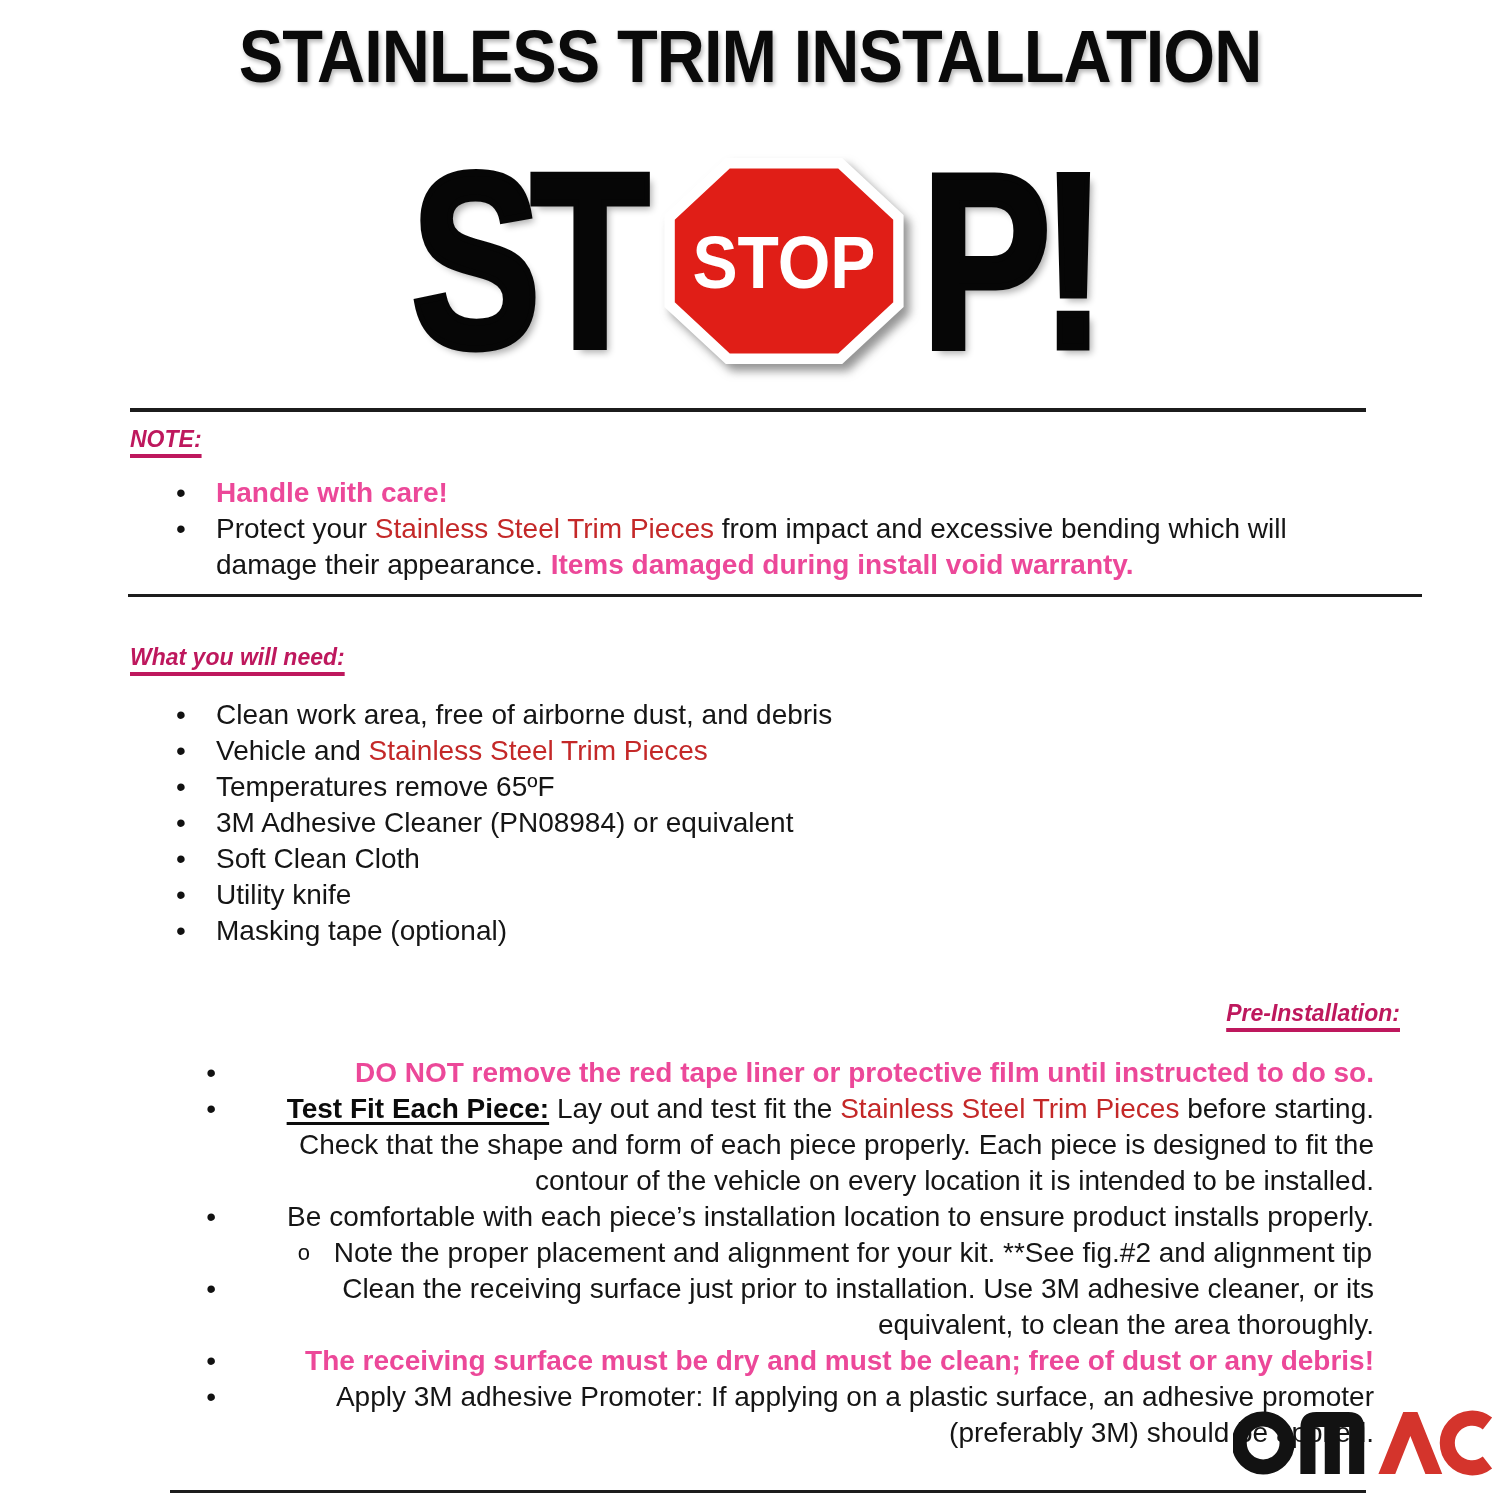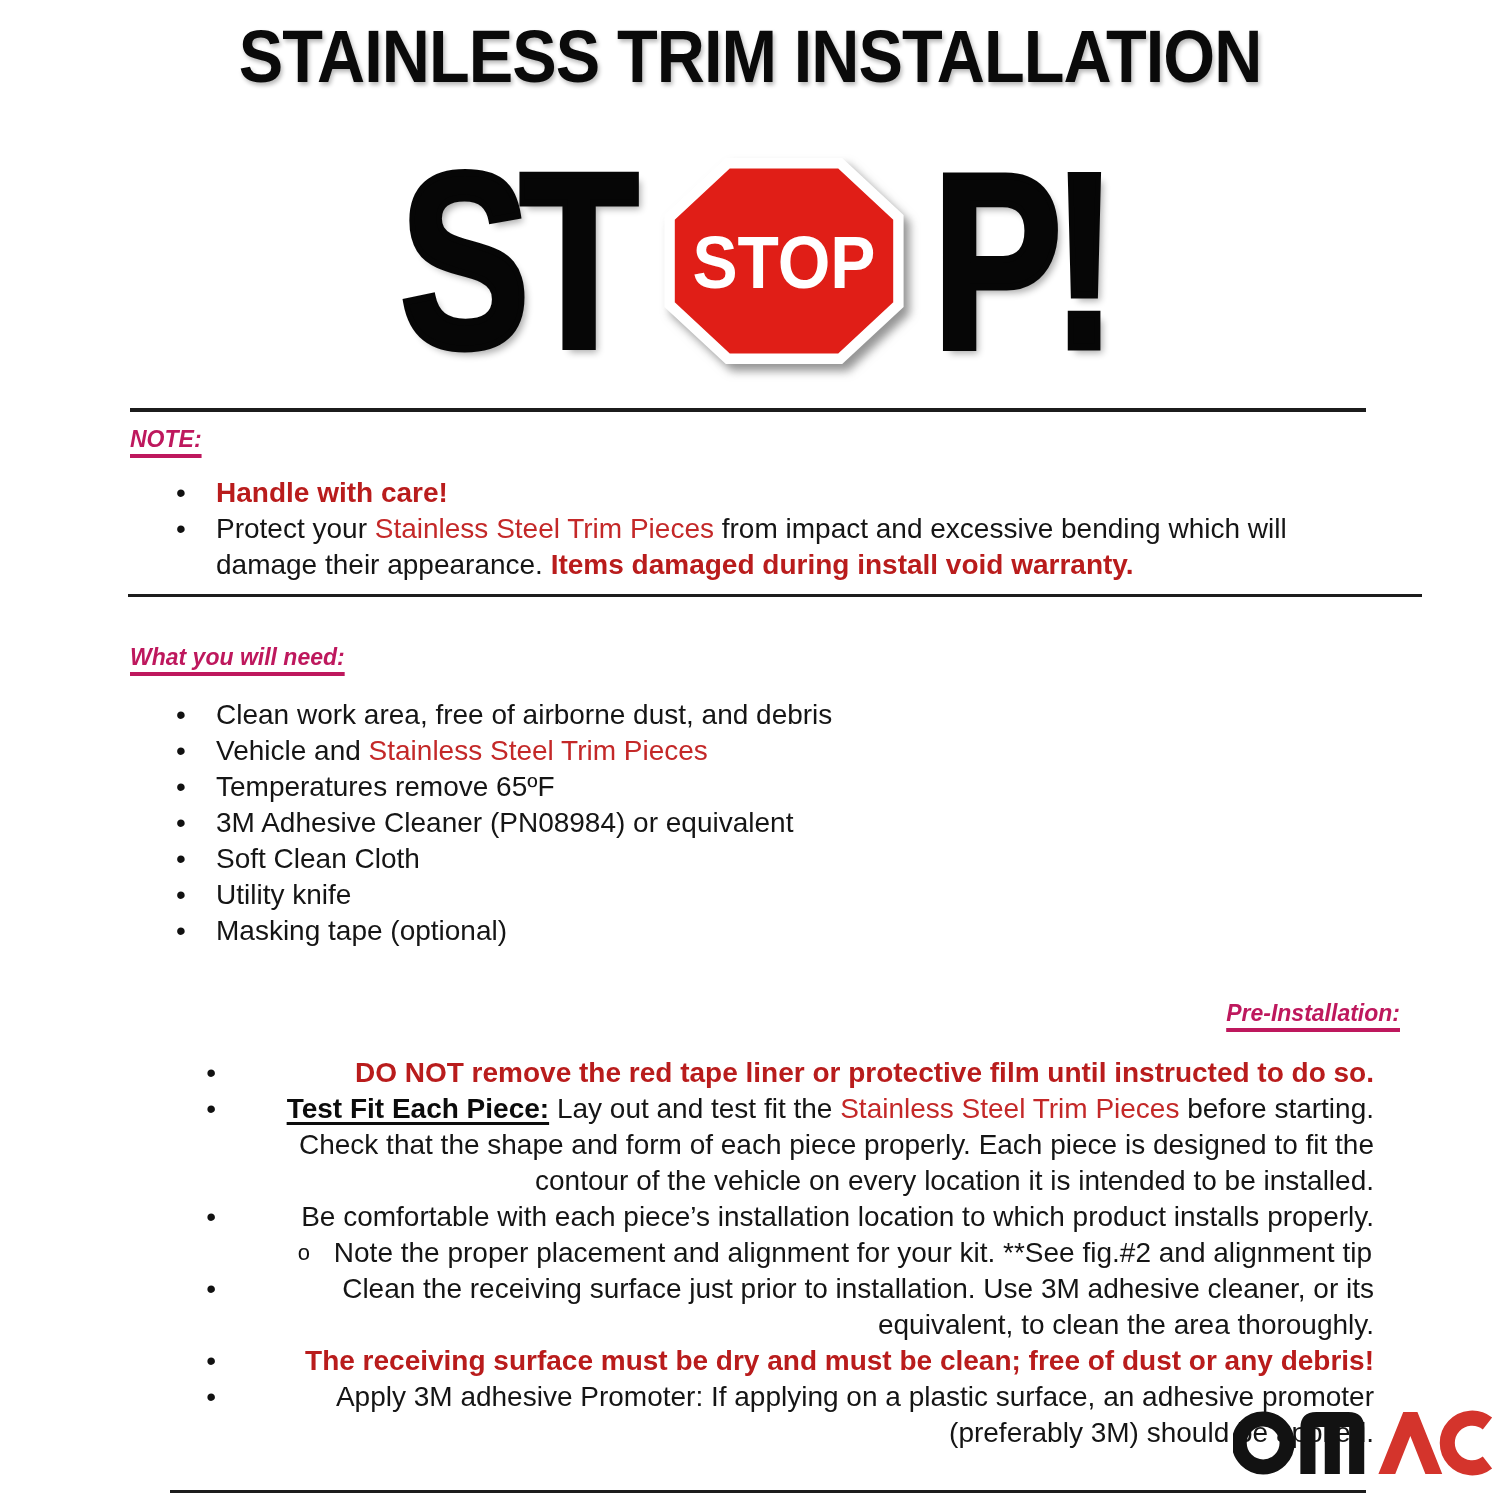--- a/index.html
+++ b/index.html
@@ -19,21 +19,21 @@
     font-size:74px;font-weight:bold;letter-spacing:-1px;
     transform:scaleX(0.90);transform-origin:center;
     color:#0a0a0a;
     text-shadow:2px 3px 5px rgba(0,0,0,.28);
     white-space:nowrap;
   }
 
   
   .stop-wrap{
     position:absolute;top:128px;left:0;width:1500px;height:266px;
-    display:flex;justify-content:center;align-items:center;gap:13px;
+    display:flex;justify-content:center;align-items:center;gap:2px;
   }
   .stop-letter{
     display:inline-block;
     font-weight:bold;font-size:248px;line-height:1;
     letter-spacing:-12px;
     color:#060606;
     -webkit-text-stroke:7px #060606;
     text-shadow:6px 6px 9px rgba(0,0,0,.32);
     transform:scaleX(0.78);
   }
@@ -80,21 +80,21 @@
   .bullet-text{
     width:1158px;flex:0 0 auto;
     font-size:28px;line-height:36px;color:#151515;
   }
   .bullet-row.level2 .marker{
     flex:0 0 45px;margin-left:135px;font-size:22px;line-height:36px;
   }
   .bullet-row.level2 .bullet-text{width:1062px;white-space:nowrap;}
 
   .seg-normal{}
-  .seg-bold{font-weight:bold;color:#b91c1c;}
+  .seg-bold{font-weight:bold;color:#ec4899;}
   .seg-red{color:var(--accent-red,#c42828);}
   .seg-bold-underline{
     font-weight:bold;color:#0c0c0c;
     text-decoration:underline;text-decoration-thickness:2.5px;text-underline-offset:4px;
   }
 
   
   .omac-logo{position:absolute;left:1233px;top:1410px;width:266px;height:66px;}
 </style>
 </head>
@@ -171,21 +171,21 @@
         <div class="bullet-row">
           <span class="marker">•</span>
           <div class="bullet-text"><span class="seg-bold">DO NOT remove the red tape liner or protective film until instructed to do so.</span></div>
         </div>
         <div class="bullet-row">
           <span class="marker">•</span>
           <div class="bullet-text"><span class="seg-bold-underline">Test Fit Each Piece:</span><span class="seg-normal"> Lay out and test fit the </span><span class="seg-red">Stainless Steel Trim Pieces</span><span class="seg-normal"> before starting. Check that the shape and form of each piece properly. Each piece is designed to fit the contour of the vehicle on every location it is intended to be installed.</span></div>
         </div>
         <div class="bullet-row">
           <span class="marker">•</span>
-          <div class="bullet-text"><span class="seg-normal">Be comfortable with each piece’s installation location to which product installs properly.</span></div>
+          <div class="bullet-text"><span class="seg-normal">Be comfortable with each piece’s installation location to ensure product installs properly.</span></div>
         </div>
         <div class="bullet-row level2">
           <span class="marker">o</span>
           <div class="bullet-text"><span class="seg-normal">Note the proper placement and alignment for your kit. **See fig.#2 and alignment tip</span></div>
         </div>
         <div class="bullet-row">
           <span class="marker">•</span>
           <div class="bullet-text"><span class="seg-normal">Clean the receiving surface just prior to installation. Use 3M adhesive cleaner, or its equivalent, to clean the area thoroughly.</span></div>
         </div>
         <div class="bullet-row">

